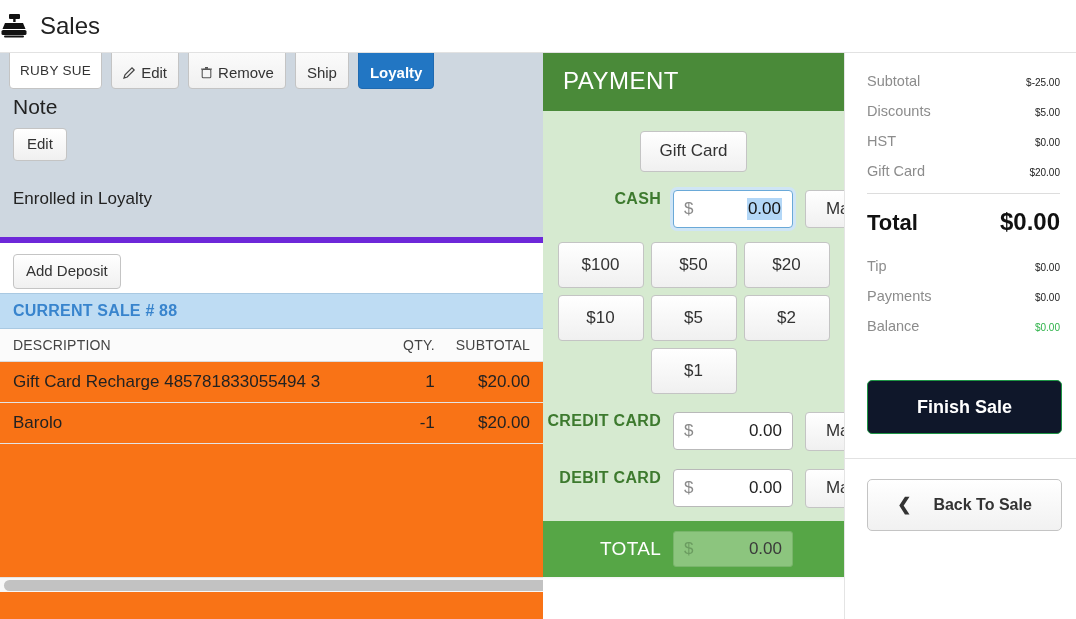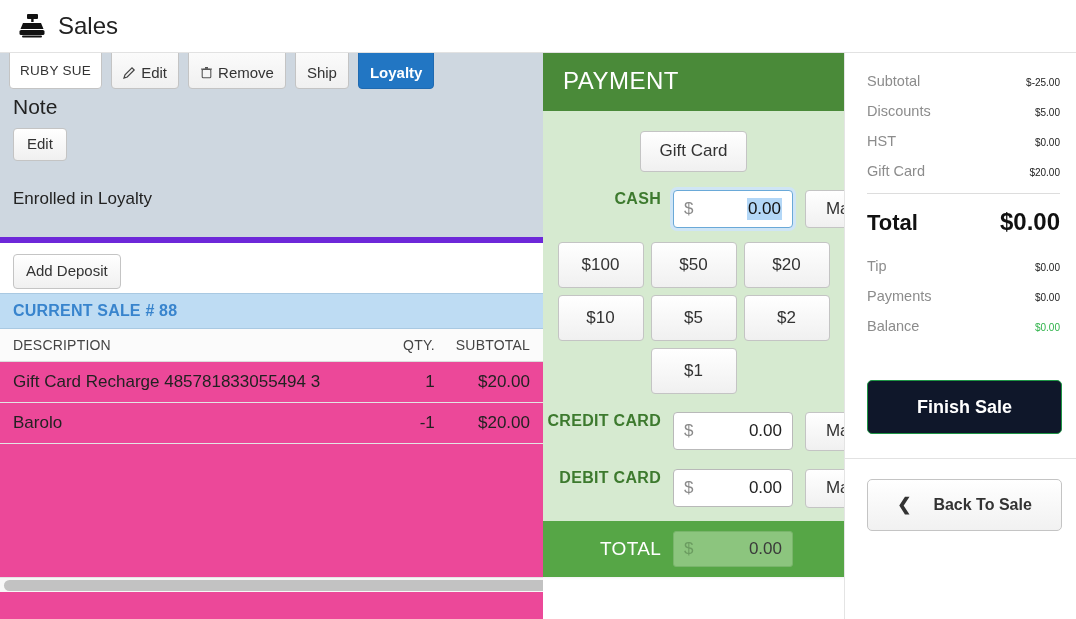--- a/index.html
+++ b/index.html
@@ -9,39 +9,38 @@
     background: #ffffff;
     overflow: hidden;
   }
 
   
   .app-header {
     height: 53px;
     background: #ffffff;
     display: flex;
     align-items: center;
-    padding-left: 18px;
     border-bottom: 1px solid #e2e2e2;
   }
   .register-icon { width: 28px; height: 26px; flex: 0 0 auto; margin-right: 12px; }
   .app-title { font-size: 24px; color: #222; font-weight: 400; }
 
   
   .body-wrap {
     display: flex;
     height: 566px;
     align-items: stretch;
   }
 
   
   .left-col {
     width: 543px;
     flex: 0 0 543px;
     position: relative;
-    background: #ec4899;
+    background: #f97316;
     overflow: hidden;
   }
   .cust-panel {
     background: #ced7e0;
     padding: 0 0 18px 0;
     height: 184px;
     position: relative;
   }
   .cust-toolbar {
     display: flex;

